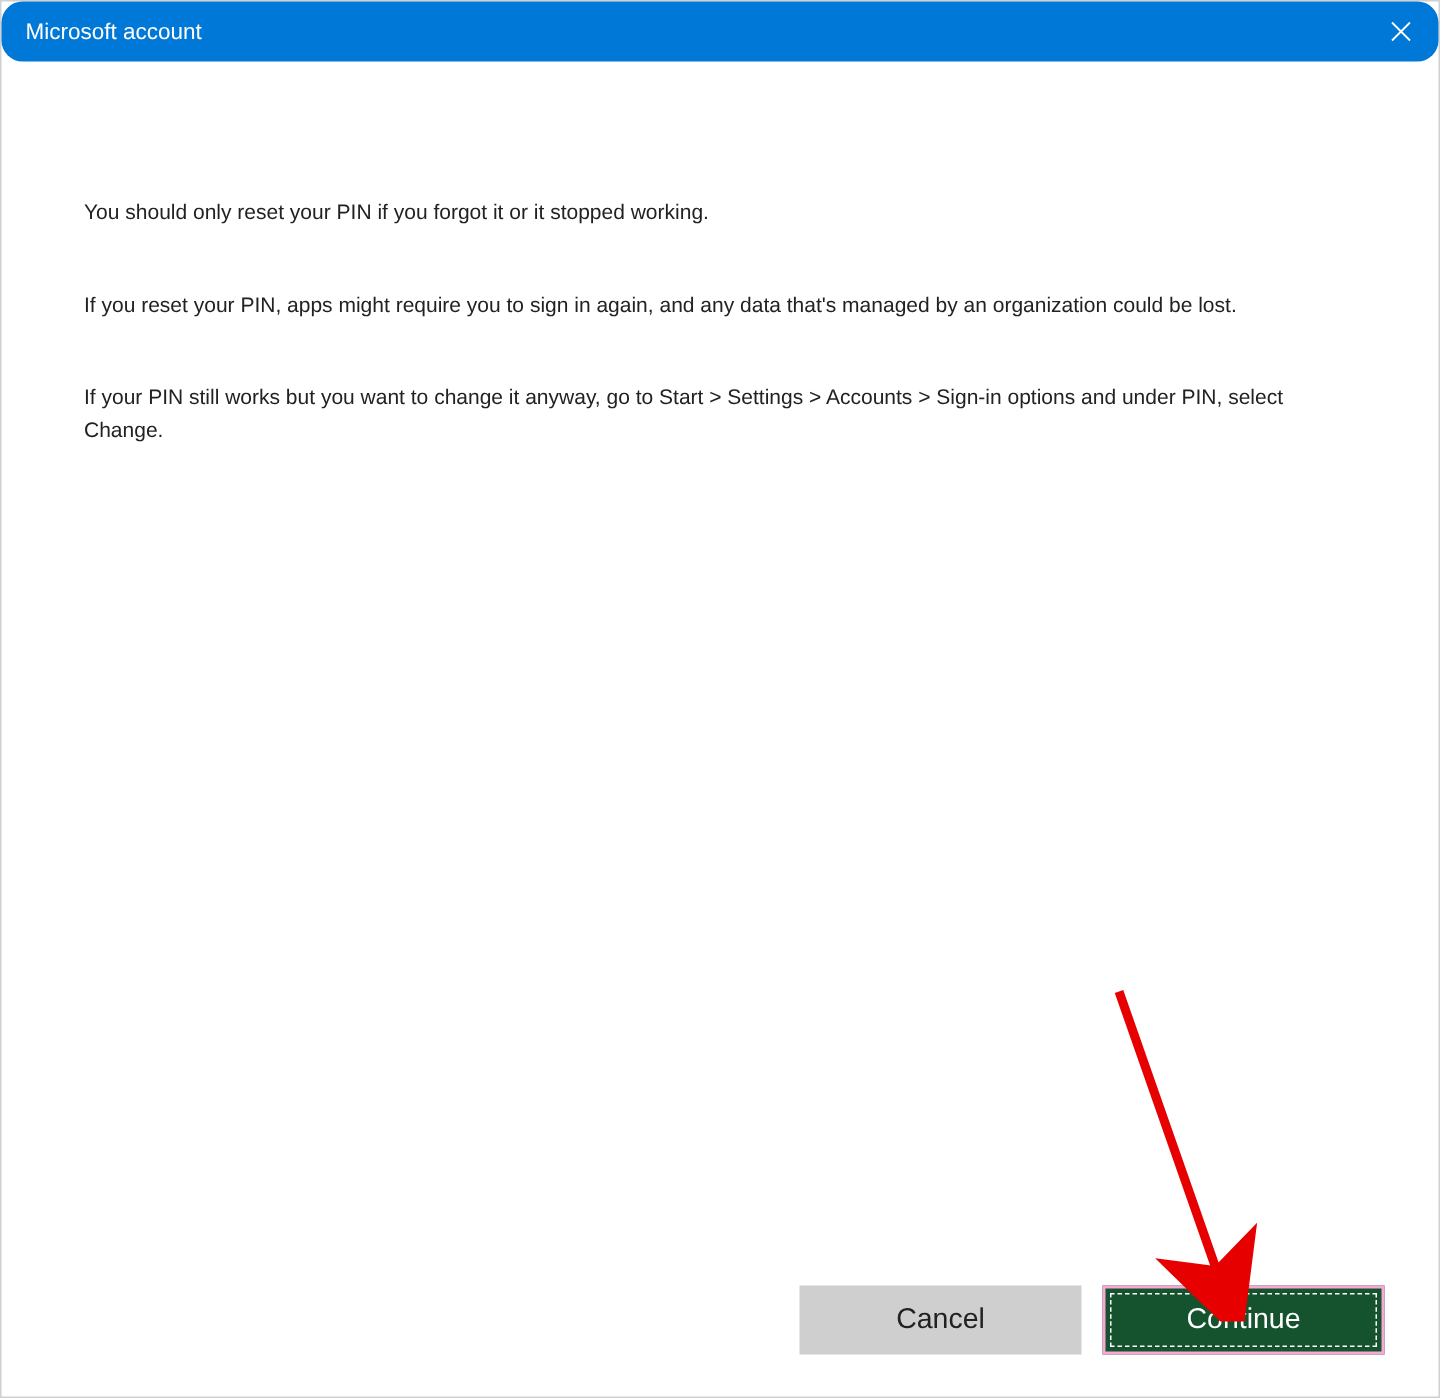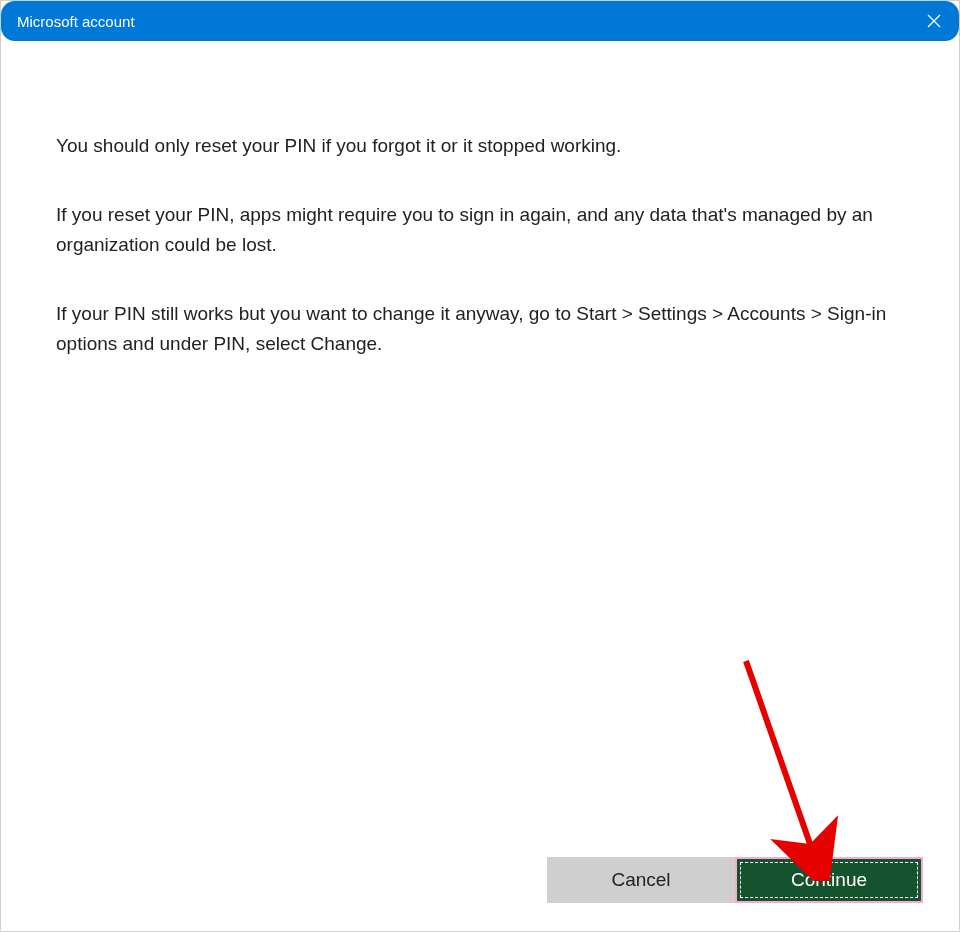--- a/index.html
+++ b/index.html
@@ -57,31 +57,31 @@
       color: #1b1b1b;
       position: relative;
     }
     .heading {
       font-size: 33px;
       font-weight: 400;
       margin-bottom: 48px;
       color: #111;
     }
     .paragraph {
-      font-size: 19px;
+      font-size: 14px;
       line-height: 1.55;
       margin-bottom: 40px;
       color: #222;
     }
     .button-row {
       position: absolute;
       bottom: 28px;
       right: 36px;
       display: flex;
-      gap: 0;
+      gap: 14px;
     }
     .btn {
       min-width: 188px;
       height: 46px;
       font-size: 19px;
       border: none;
       cursor: pointer;
       font-family: inherit;
       display: flex;
       align-items: center;

